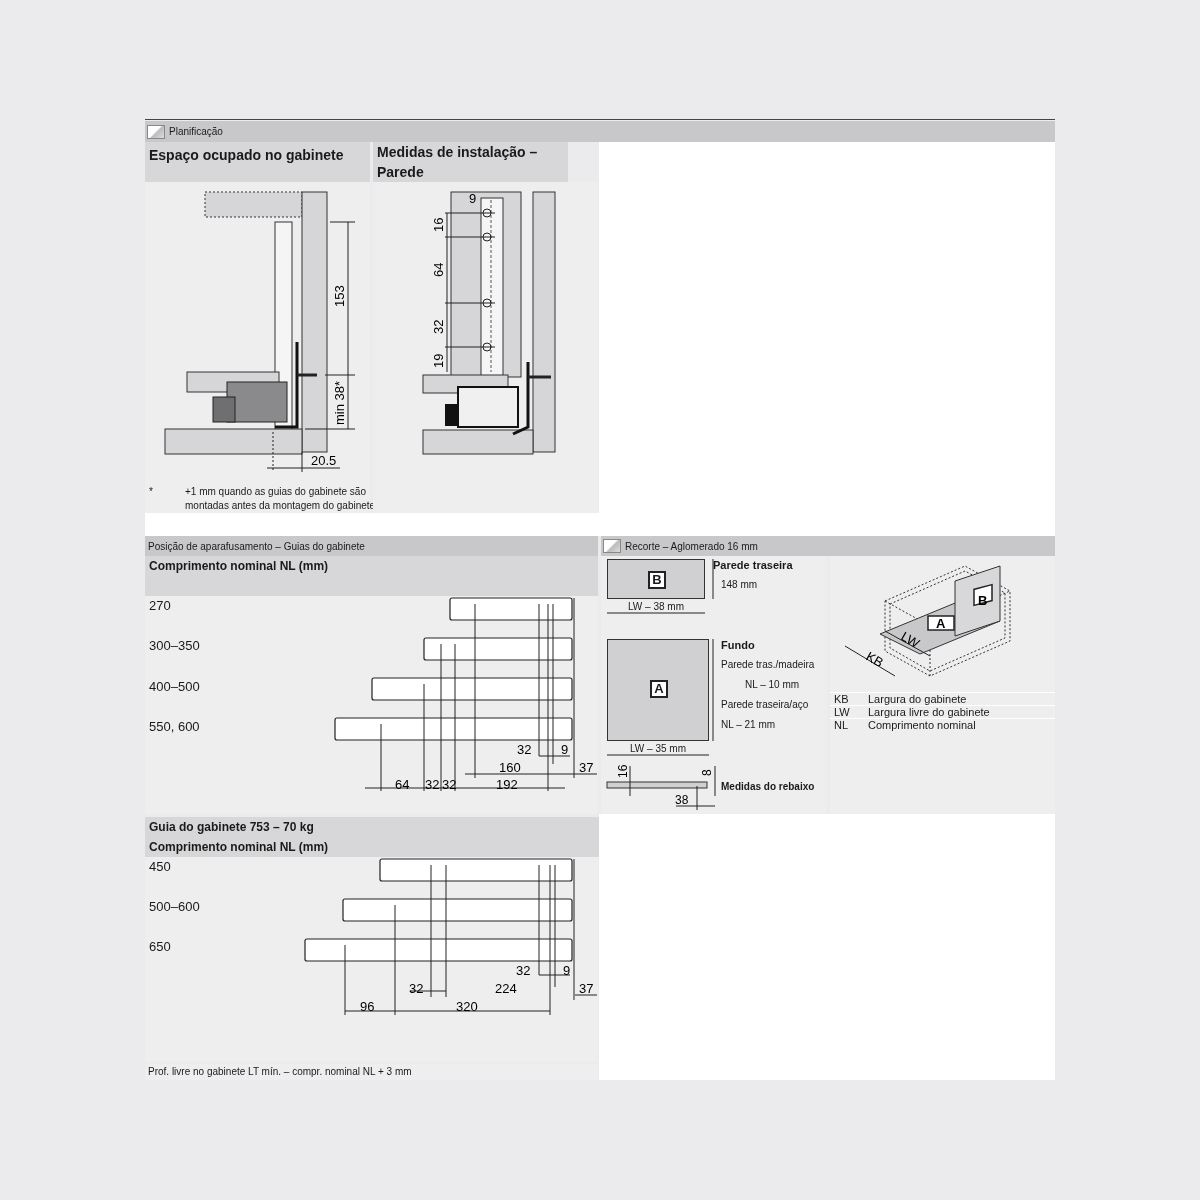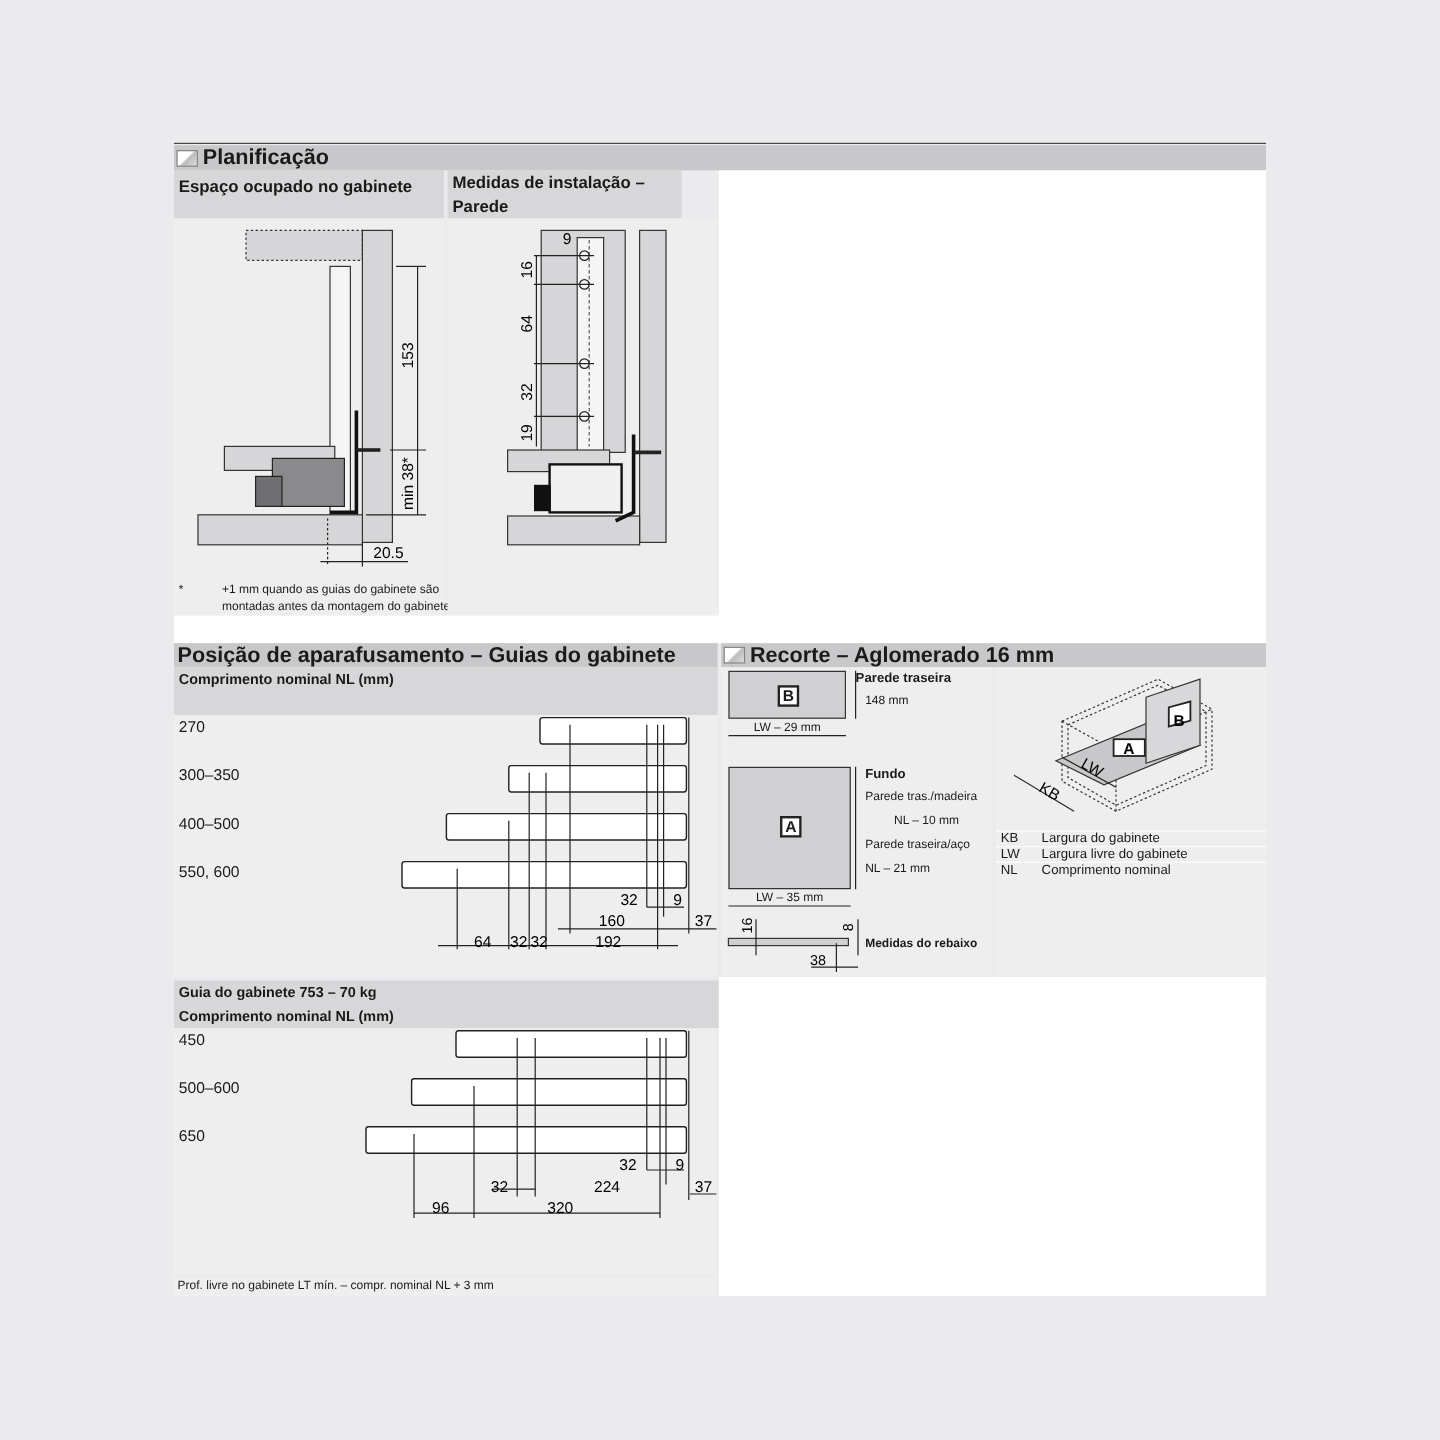--- a/index.html
+++ b/index.html
@@ -6,21 +6,21 @@
     body {
       width: 1200px; height: 1200px;
       background: #ebebed;
       font-family: "Liberation Sans", sans-serif;
       color: #1a1a1a;
       position: relative;
       overflow: hidden;
     }
     .abs { position: absolute; }
     .topline { left: 145px; top: 119px; width: 910px; height: 1px; background: #444; }
-    .sec-bar { background: #c8c8ca; font-weight: bold; font-size: 18px; display: flex; align-items: center; }
+    .sec-bar { background: #c8c8ca; font-weight: normal; font-size: 10px; display: flex; align-items: center; }
     .sec-icon { width: 18px; height: 14px; margin: 0 4px 0 2px; border: 1px solid #888; background: linear-gradient(135deg,#fff 0%,#fff 45%,#bbb 55%,#ddd 100%); }
     .subhead { background: #d7d7d9; font-weight: bold; font-size: 14px; padding: 3px 4px; line-height: 20px; }
     .panel { background: #eeeeef; }
     .white { background: #ffffff; }
     .small { font-size: 10px; line-height: 14px; }
     .row-label { font-size: 13px; position: absolute; left: 4px; }
     svg text { font-family: "Liberation Sans", sans-serif; }
     .legend-row { display: flex; font-size: 11px; border-top: 1px solid #fff; height: 13px; line-height: 13px; }
     .legend-row .k { width: 38px; padding-left: 4px; }
   </style>
@@ -196,21 +196,21 @@
 
 <div class="abs sec-bar" style="left:601px;top:536px;width:454px;height:20px;">
   <span class="sec-icon"></span>
   <span>Recorte – Aglomerado 16 mm</span>
 </div>
 <div class="abs panel" style="left:601px;top:556px;width:226px;height:258px;">
 
   <div class="abs" style="left:6px;top:3px;width:98px;height:40px;background:#d0d0d2;border:1px solid #333;">
     <div class="abs" style="left:40px;top:11px;width:18px;height:18px;background:#fff;border:2px solid #222;font-weight:bold;font-size:13px;text-align:center;line-height:14px;">B</div>
   </div>
-  <div class="abs" style="left:6px;top:45px;width:98px;text-align:center;font-size:10px;">LW – 29 mm</div>
+  <div class="abs" style="left:6px;top:45px;width:98px;text-align:center;font-size:10px;">LW – 38 mm</div>
   <div class="abs" style="left:112px;top:3px;width:114px;font-size:11px;font-weight:bold;">Parede traseira</div>
   <div class="abs" style="left:120px;top:23px;font-size:10px;">148 mm</div>
 
   <div class="abs" style="left:6px;top:83px;width:102px;height:102px;background:#d0d0d2;border:1px solid #333;">
     <div class="abs" style="left:42px;top:40px;width:18px;height:18px;background:#fff;border:2px solid #222;font-weight:bold;font-size:13px;text-align:center;line-height:14px;">A</div>
   </div>
   <div class="abs" style="left:6px;top:187px;width:102px;text-align:center;font-size:10px;">LW – 35 mm</div>
   <div class="abs" style="left:120px;top:83px;font-size:11px;font-weight:bold;">Fundo</div>
   <div class="abs" style="left:120px;top:103px;font-size:10px;">Parede tras./madeira</div>
   <div class="abs" style="left:120px;top:123px;font-size:10px;margin-left:24px;">NL – 10 mm</div>

